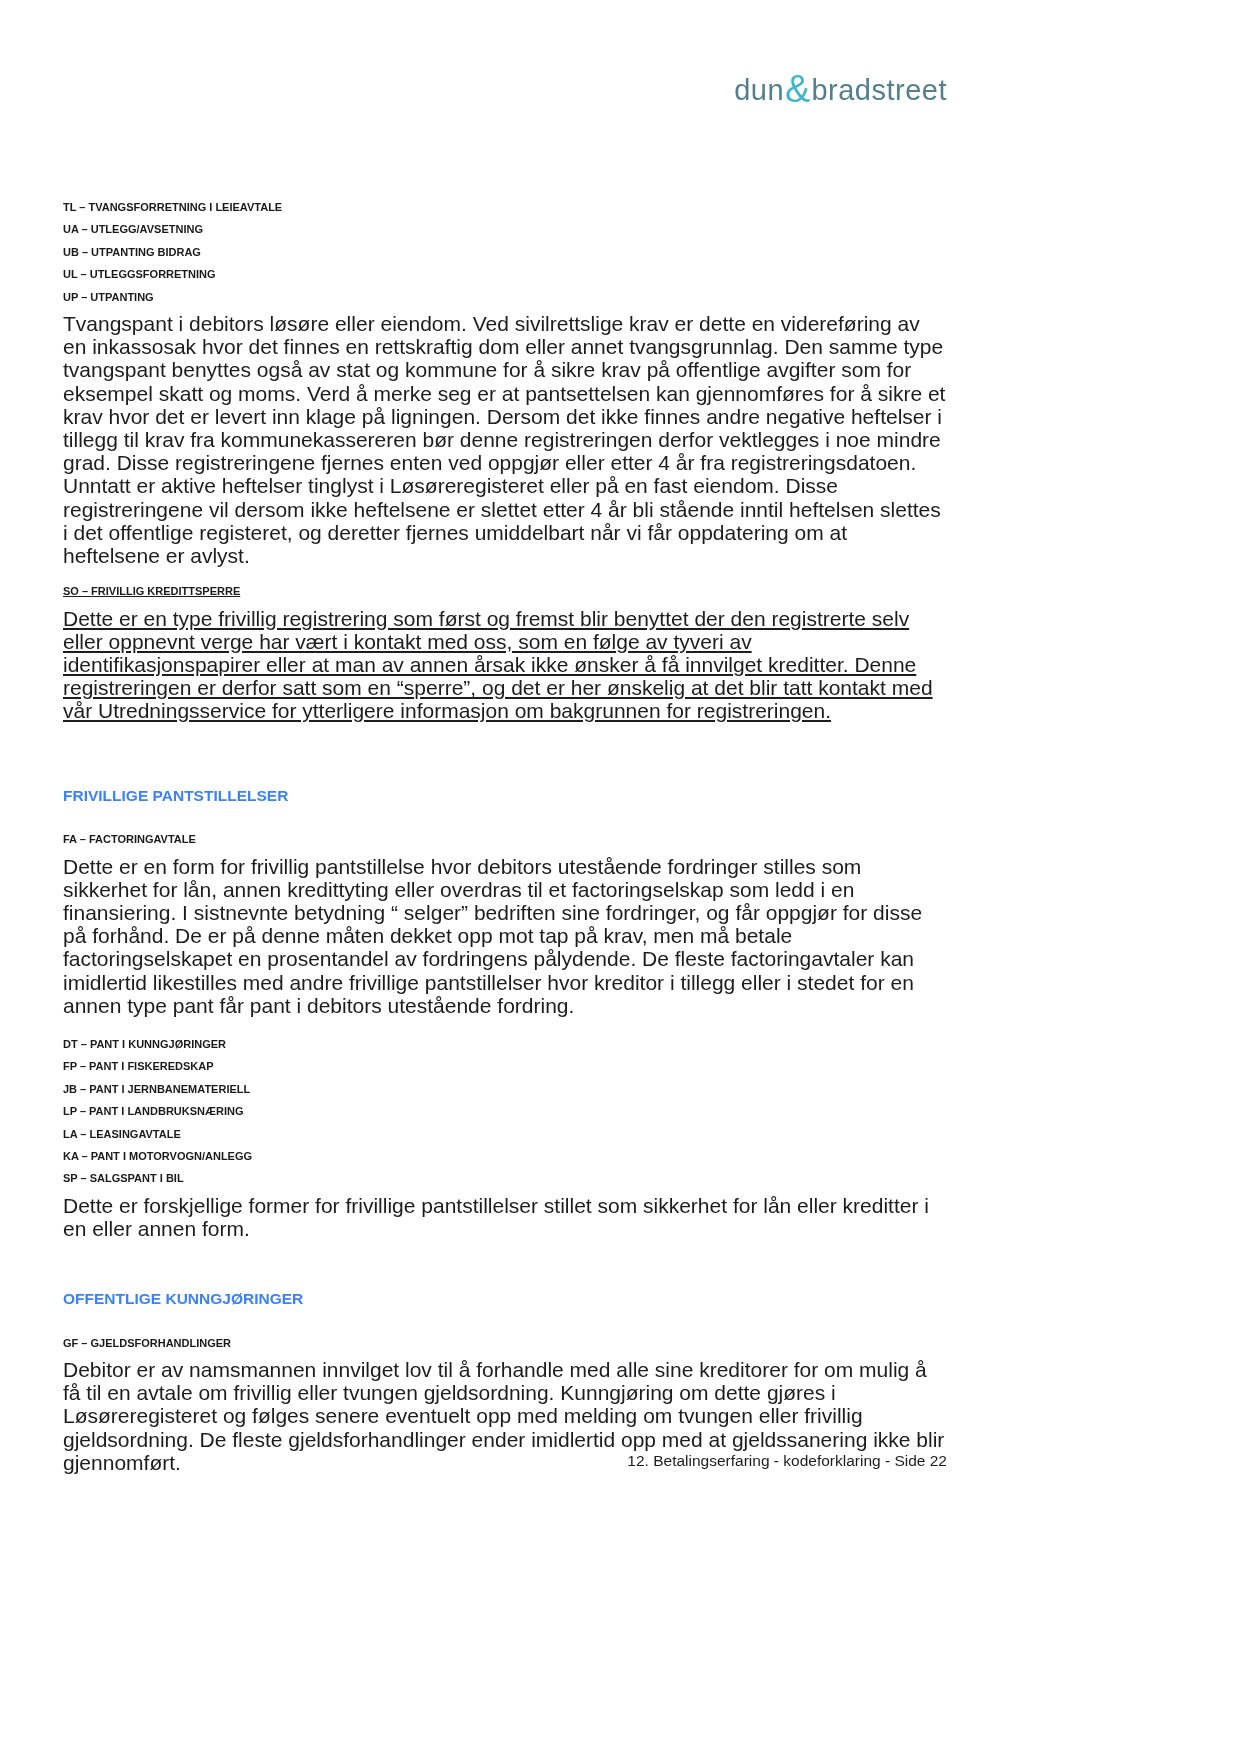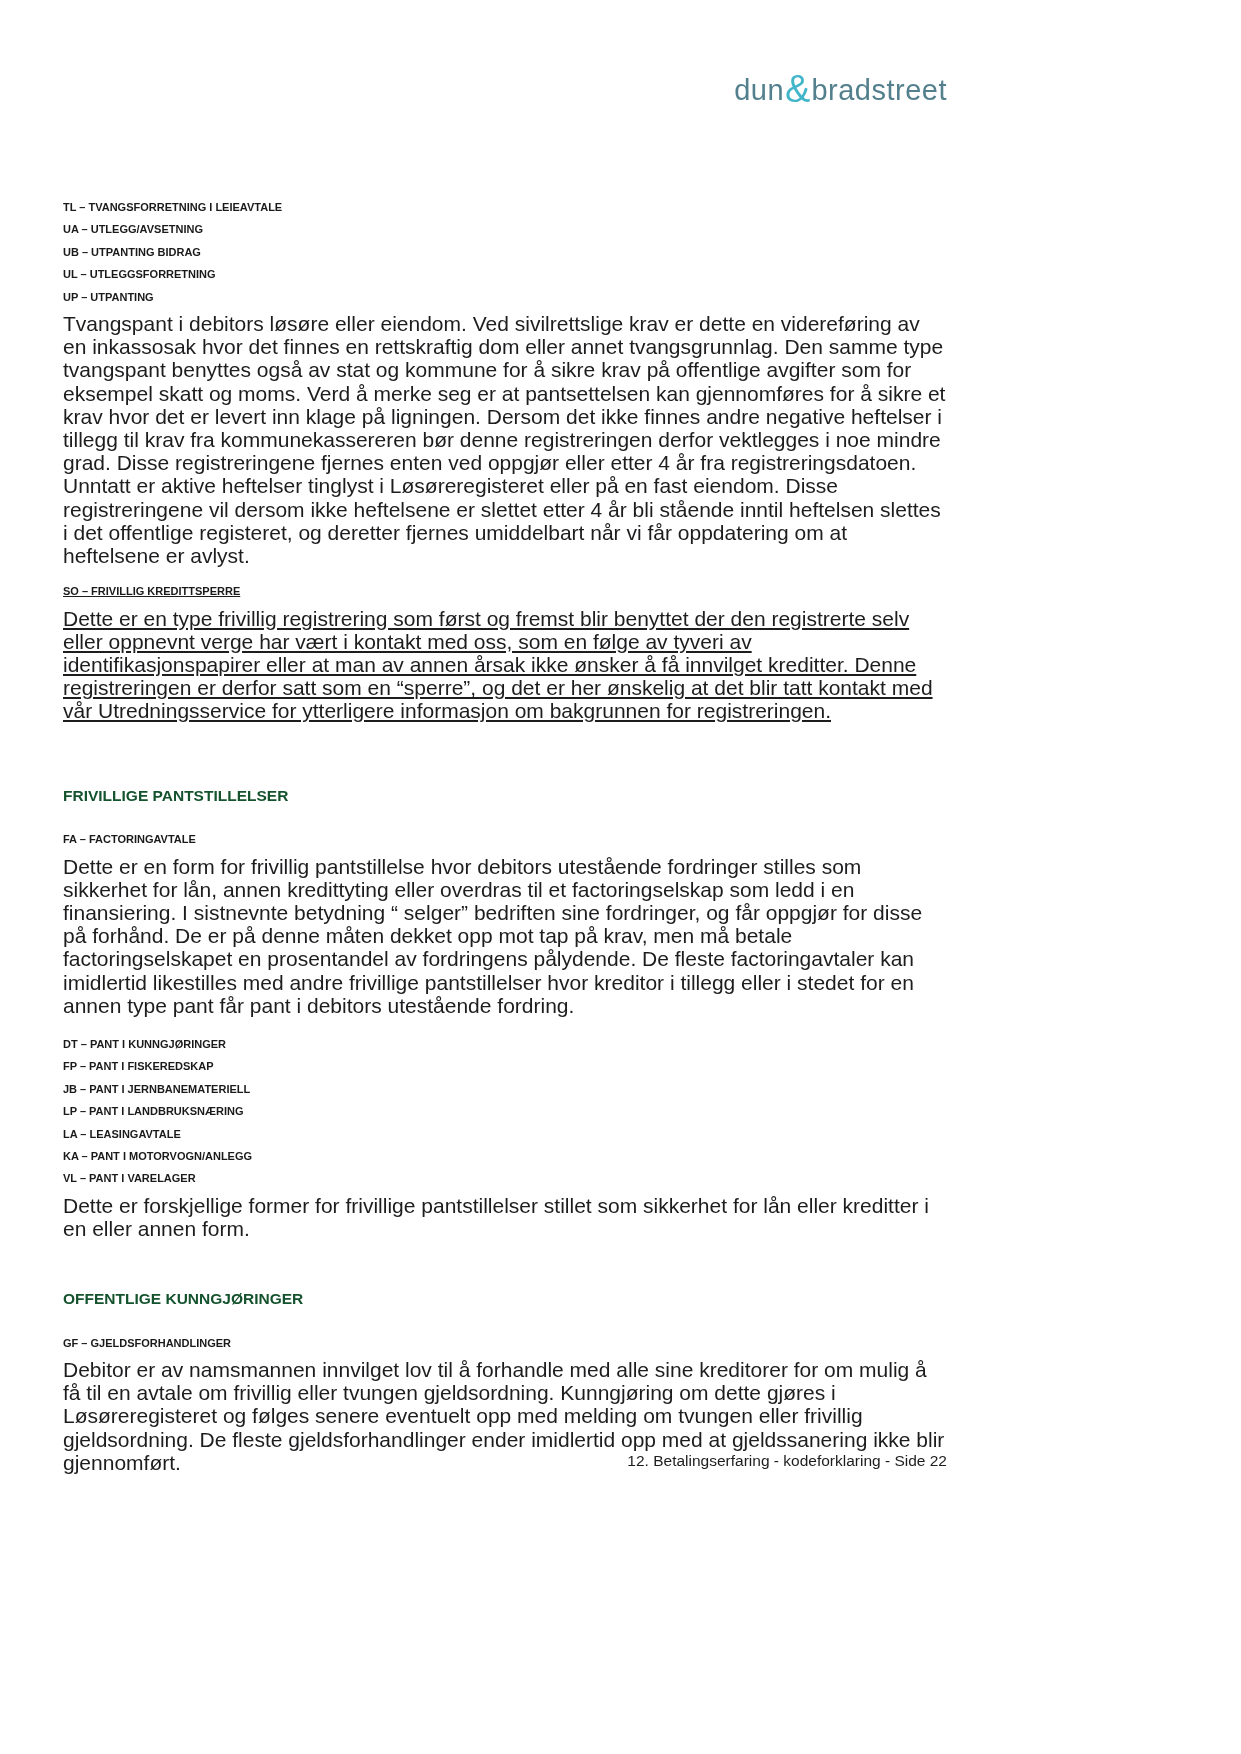--- a/index.html
+++ b/index.html
@@ -54,21 +54,21 @@
   .body-text {
     font-size: 21px;
     line-height: 23.2px;
     margin-top: 4px;
     color: #1d1d1f;
   }
   .section-title {
     font-weight: bold;
     font-size: 15.5px;
     line-height: 22.4px;
-    color: #14532d;
+    color: #3b82f6;
   }
 
   .mt-heading   { margin-top: 13px; text-decoration: underline; }
   .mt-codes     { margin-top: 16px; }
   .mt-bigsec    { margin-top: 62px; }
   .mt-sec2      { margin-top: 48px; }
   .mt-aftersec  { margin-top: 21px; }
 
   
   .footer {
@@ -114,21 +114,21 @@
       <p class="body-text">Dette er en form for frivillig pantstillelse hvor debitors utestående fordringer stilles som sikkerhet for lån, annen kredittyting eller overdras til et factoringselskap som ledd i en finansiering. I sistnevnte betydning “ selger” bedriften sine fordringer, og får oppgjør for disse på forhånd. De er på denne måten dekket opp mot tap på krav, men må betale factoringselskapet en prosentandel av fordringens pålydende. De fleste factoringavtaler kan imidlertid likestilles med andre frivillige pantstillelser hvor kreditor i tillegg eller i stedet for en annen type pant får pant i debitors utestående fordring.</p>
     </div>
 
     <div class="codes-block mt-codes">
       <div class="code-line">DT – PANT I KUNNGJØRINGER</div>
       <div class="code-line">FP – PANT I FISKEREDSKAP</div>
       <div class="code-line">JB – PANT I JERNBANEMATERIELL</div>
       <div class="code-line">LP – PANT I LANDBRUKSNÆRING</div>
       <div class="code-line">LA – LEASINGAVTALE</div>
       <div class="code-line">KA – PANT I MOTORVOGN/ANLEGG</div>
-      <div class="code-line">VL – PANT I VARELAGER</div>
+      <div class="code-line">SP – SALGSPANT I BIL</div>
       <p class="body-text">Dette er forskjellige former for frivillige pantstillelser stillet som sikkerhet for lån eller kreditter i en eller annen form.</p>
     </div>
 
     <h2 class="section-title mt-sec2">OFFENTLIGE KUNNGJØRINGER</h2>
 
     <div class="codes-block mt-aftersec">
       <div class="code-line">GF – GJELDSFORHANDLINGER</div>
       <p class="body-text">Debitor er av namsmannen innvilget lov til å forhandle med alle sine kreditorer for om mulig å få til en avtale om frivillig eller tvungen gjeldsordning. Kunngjøring om dette gjøres i Løsøreregisteret og følges senere eventuelt opp med melding om tvungen eller frivillig gjeldsordning. De fleste gjeldsforhandlinger ender imidlertid opp med at gjeldssanering ikke blir gjennomført.</p>
     </div>
 

